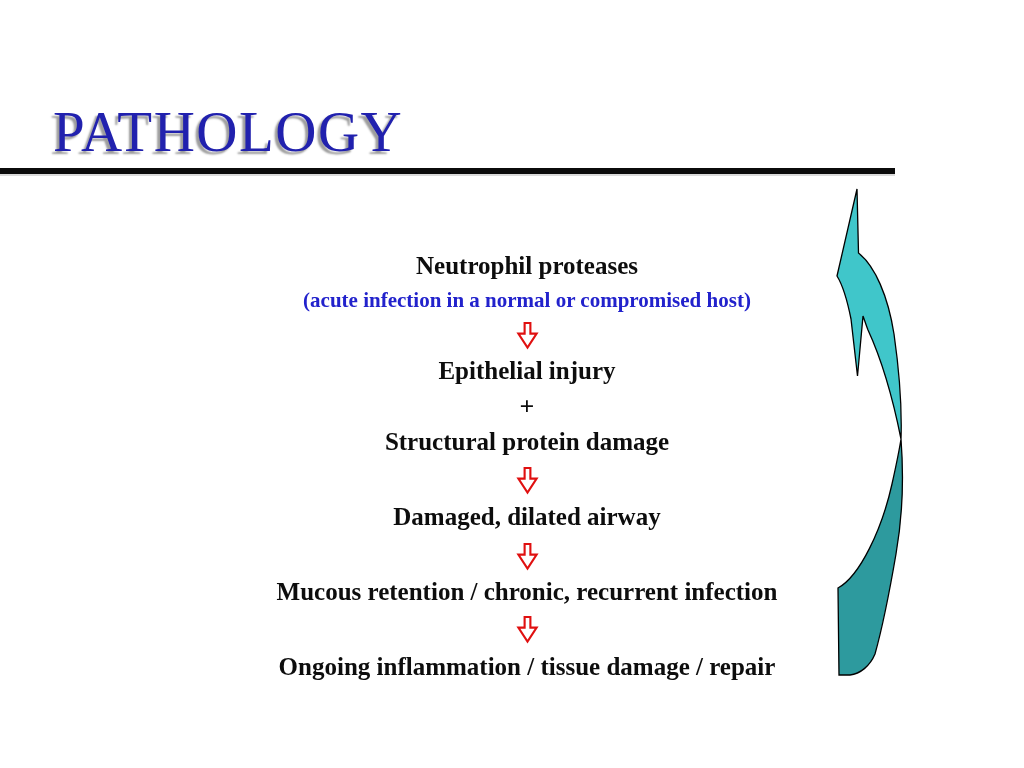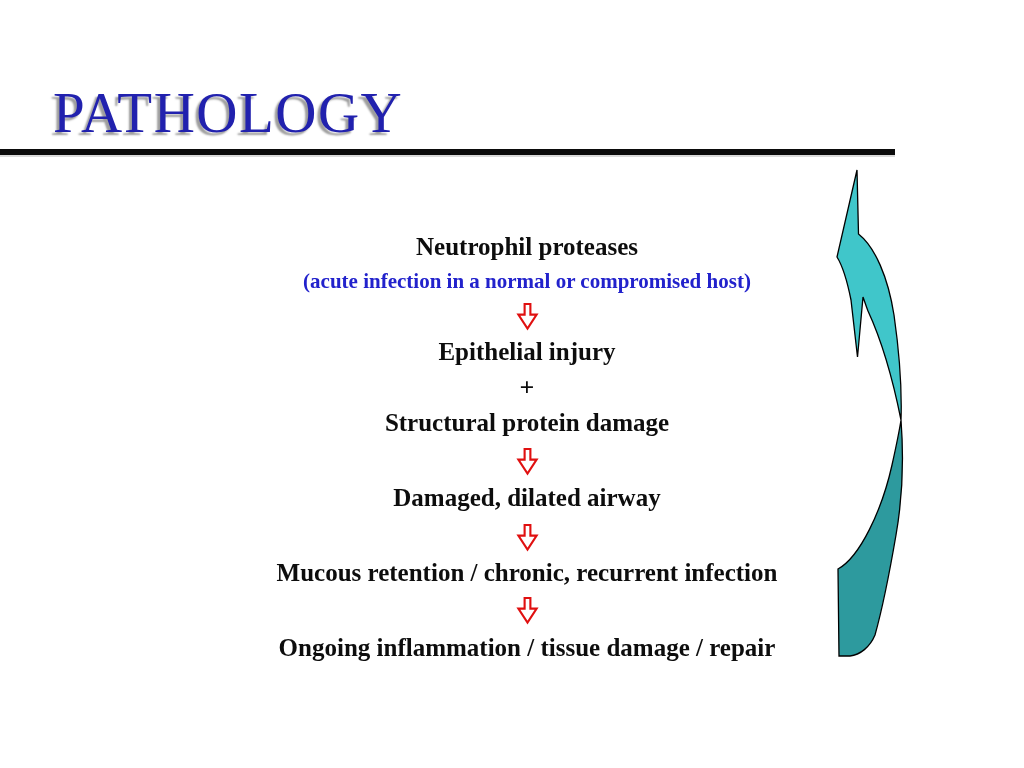--- a/index.html
+++ b/index.html
@@ -4,21 +4,21 @@
 <style>
   * { margin: 0; padding: 0; box-sizing: border-box; }
   html, body { width: 1024px; height: 768px; }
   body {
     position: relative;
     width: 1024px; height: 768px;
     background: #ffffff;
     overflow: hidden;
     font-family: "Liberation Serif", serif;
   }
-  .slide { position: absolute; inset: 0; }
+  .slide { position: absolute; inset: 0; margin-top: 19px; }
 
   .title {
     position: absolute;
     left: 53px; top: 80px;
     font-size: 57px;
     font-weight: 400;
     letter-spacing: 1.5px;
     color: #2121ae;
     text-shadow: -3px 3px 2px #9d9d9d;
     white-space: nowrap;

